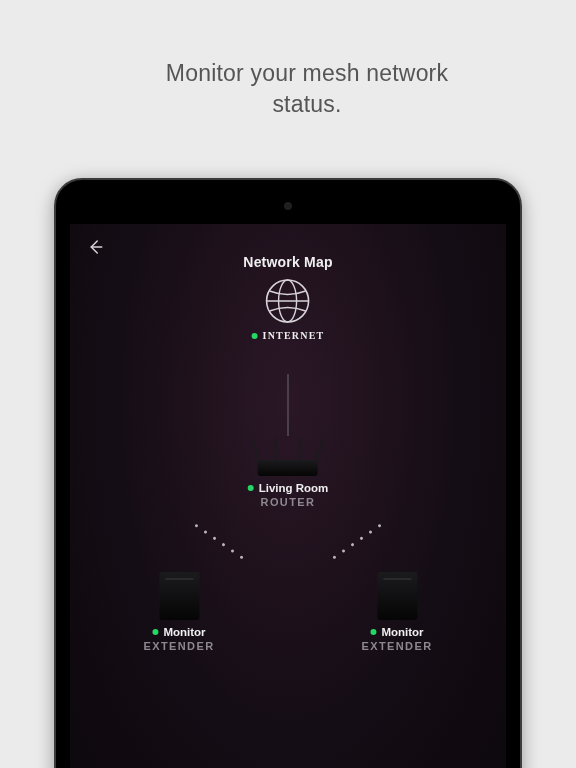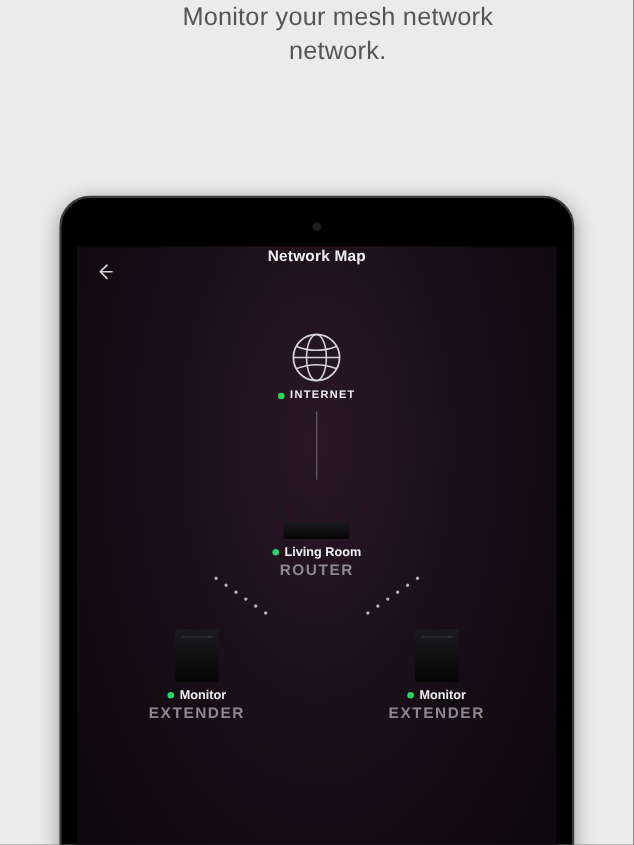--- a/index.html
+++ b/index.html
@@ -10,20 +10,21 @@
     font-family: -apple-system, BlinkMacSystemFont, "Segoe UI", Helvetica, Arial, sans-serif;
     overflow: hidden;
     position: relative;
   }
   .promo-text {
     text-align: center;
     color: #555;
     font-size: 23px;
     font-weight: 400;
     line-height: 1.35;
+    padding-top: 58px;
     letter-spacing: 0.2px;
     margin-left: 38px;
   }
   .tablet {
     position: absolute;
     left: 50%;
     transform: translateX(-50%);
     top: 178px;
     width: 468px;
     height: 640px;
@@ -50,21 +51,21 @@
     right: 14px;
     bottom: 0;
     background: radial-gradient(ellipse at 50% 30%, #2b1726 0%, #150d15 55%, #0c080c 100%);
     overflow: hidden;
     color: #e6e3e6;
   }
   .header {
     position: relative;
     height: 46px;
     display: flex;
-    align-items: flex-start;
+    align-items: flex-end;
     justify-content: center;
   }
   .back-btn {
     position: absolute;
     left: 14px;
     top: 50%;
     transform: translateY(-50%);
     width: 22px;
     height: 22px;
     display: flex;
@@ -103,21 +104,21 @@
     border-radius: 50%;
     background: #27d765;
     display: inline-block;
   }
   .node-name {
     font-size: 11.5px;
     font-weight: 700;
     color: #efefef;
   }
   .node-role {
-    font-size: 14px;
+    font-size: 11px;
     letter-spacing: 1.4px;
     color: #8d888f;
     margin-top: 2px;
     font-weight: 600;
   }
 
   .globe {
     width: 46px;
     height: 46px;
     margin: 0 auto;
@@ -185,36 +186,36 @@
     gap: 8px;
   }
   .dotline span {
     width: 3px;
     height: 3px;
     background: #b9b3ba;
     border-radius: 50%;
   }
 
   
-  .internet-node { top: 32px; }
+  .internet-node { top: 8px; font-family: Liberation Serif, serif; }
   .vline1 { top: 104px; height: 62px; }
-  .router-node { top: 176px; }
+  .router-node { top: 162px; }
   .dotline.left  { top: 270px; left: 120px; transform: rotate(35deg); }
   .dotline.right { top: 270px; right: 120px; transform: rotate(-35deg); }
 
   .ext-left  { top: 302px; left: 25%; transform: translateX(-50%); }
   .ext-right { top: 302px; left: 75%; transform: translateX(-50%); }
 
 </style>
 </head>
 <body>
 
 <div class="promo-text">
   <span>Monitor your mesh network</span><br>
-  <span>network.</span>
+  <span>status.</span>
 </div>
 
 <div class="tablet">
   <div class="screen">
 
     <div class="header">
       <div class="back-btn">
         <svg width="18" height="18" viewBox="0 0 24 24" fill="none">
           <path d="M15 4 L7 12 L15 20" stroke="currentColor" stroke-width="2" stroke-linecap="round" stroke-linejoin="round"></path>
           <path d="M7 12 H21" stroke="currentColor" stroke-width="2" stroke-linecap="round"></path>

